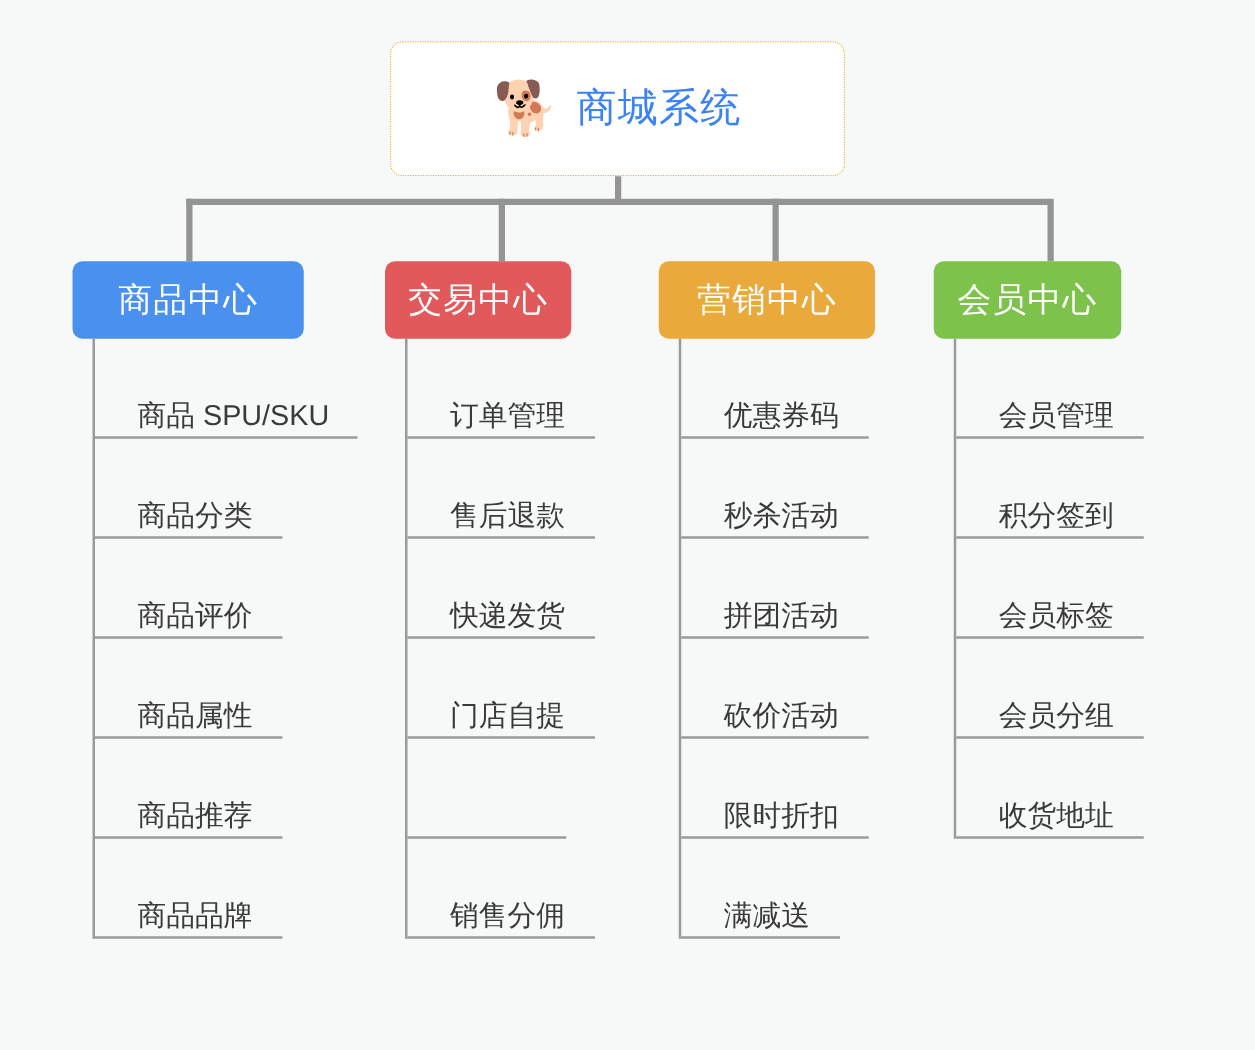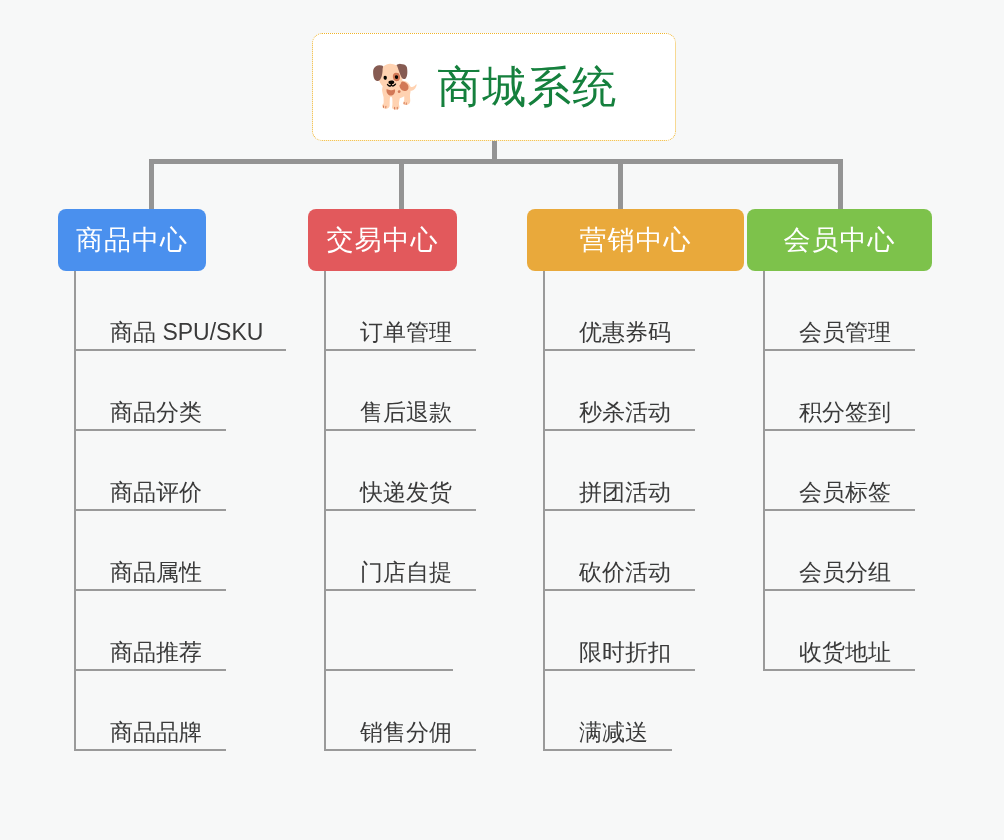--- a/index.html
+++ b/index.html
@@ -36,22 +36,22 @@
     align-items: center;
     justify-content: center;
     gap: 14px;
   }
   .root-emoji {
     font-size: 42px;
     line-height: 1;
     display: block;
   }
   .root-title {
-    font-size: 44px;
-    color: #15803d;
+    font-size: 32px;
+    color: #3b82f6;
     letter-spacing: 1px;
     white-space: nowrap;
   }
 
   
   .conn {
     position: absolute;
     background: #949494;
   }
   .conn-stem {
@@ -132,21 +132,21 @@
   <div class="conn conn-bar"></div>
   <div id="drops">
       <div class="conn conn-drop" style="left: 149px;"></div>
       <div class="conn conn-drop" style="left: 399px;"></div>
       <div class="conn conn-drop" style="left: 618px;"></div>
       <div class="conn conn-drop" style="left: 838px;"></div>
     </div>
 
   <div id="columns">
       <div class="column" style="left: 58px; width: 185px;">
-        <div class="cat-box" style="background: rgb(74, 144, 238); width: 148px;">
+        <div class="cat-box" style="background: rgb(74, 144, 238); width: 185px;">
           <span>商品中心</span>
         </div>
         <div class="leaf-list">
           <div class="leaf-item">
             <div class="leaf-underline" style="width: 210px;"></div>
             <span class="leaf-label">商品 SPU/SKU</span>
           </div>
           <div class="leaf-item">
             <div class="leaf-underline" style="width: 150px;"></div>
             <span class="leaf-label">商品分类</span>
@@ -193,21 +193,21 @@
           <div class="leaf-item">
             <div class="leaf-underline" style="width: 127px;"></div>
           </div>
           <div class="leaf-item">
             <div class="leaf-underline" style="width: 150px;"></div>
             <span class="leaf-label">销售分佣</span>
           </div>
         </div>
       </div>
       <div class="column" style="left: 527px; width: 185px;">
-        <div class="cat-box" style="background: rgb(233, 169, 59); width: 217px;">
+        <div class="cat-box" style="background: rgb(233, 169, 59); width: 173px;">
           <span>营销中心</span>
         </div>
         <div class="leaf-list">
           <div class="leaf-item">
             <div class="leaf-underline" style="width: 150px;"></div>
             <span class="leaf-label">优惠券码</span>
           </div>
           <div class="leaf-item">
             <div class="leaf-underline" style="width: 150px;"></div>
             <span class="leaf-label">秒杀活动</span>
@@ -224,21 +224,21 @@
             <div class="leaf-underline" style="width: 150px;"></div>
             <span class="leaf-label">限时折扣</span>
           </div>
           <div class="leaf-item">
             <div class="leaf-underline" style="width: 127px;"></div>
             <span class="leaf-label">满减送</span>
           </div>
         </div>
       </div>
       <div class="column" style="left: 747px; width: 185px;">
-        <div class="cat-box" style="background: rgb(125, 194, 75); width: 185px;">
+        <div class="cat-box" style="background: rgb(125, 194, 75); width: 150px;">
           <span>会员中心</span>
         </div>
         <div class="leaf-list">
           <div class="leaf-item">
             <div class="leaf-underline" style="width: 150px;"></div>
             <span class="leaf-label">会员管理</span>
           </div>
           <div class="leaf-item">
             <div class="leaf-underline" style="width: 150px;"></div>
             <span class="leaf-label">积分签到</span>

